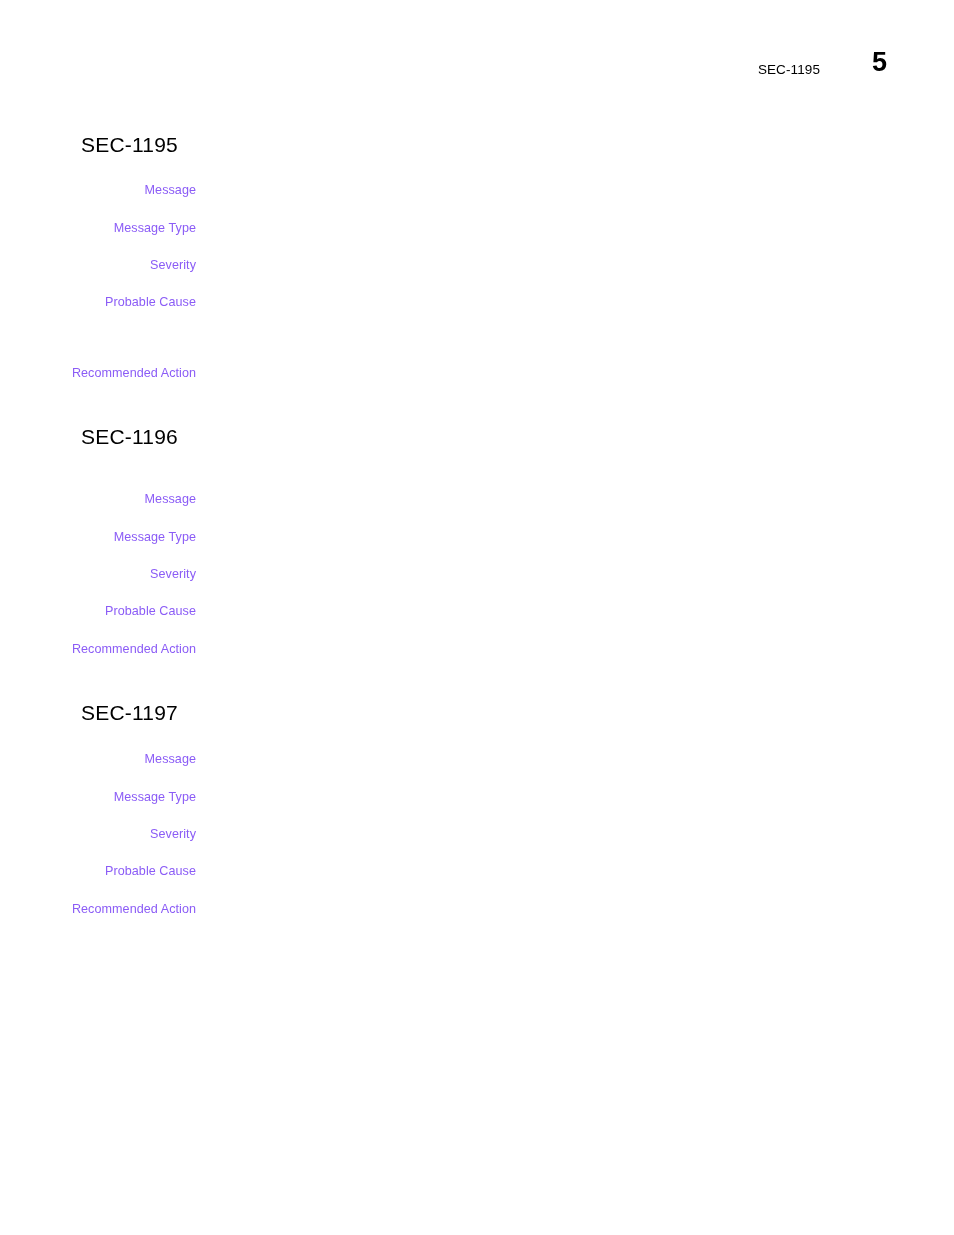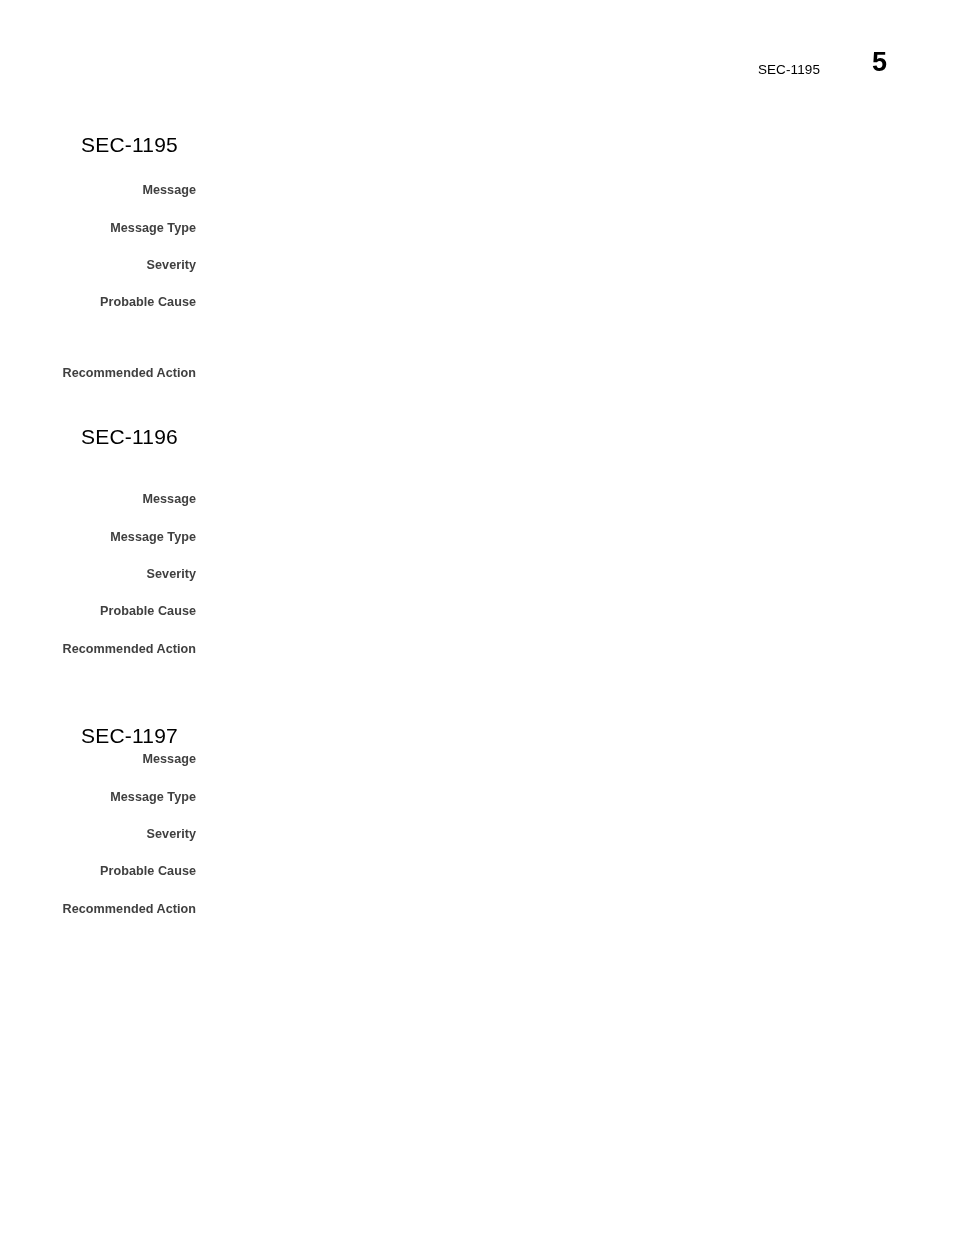--- a/index.html
+++ b/index.html
@@ -81,24 +81,24 @@
     left: 0;
     width: 954px;
   }
 
   .field-label {
     position: absolute;
     left: 0;
     width: 196px;
     text-align: right;
     font-size: 12.6px;
-    font-weight: bold;
+    font-weight: normal;
     line-height: 19px;
     letter-spacing: 0.05px;
-    color: #404040;
+    color: #8b5cf6;
   }
 
   .field-value {
     position: absolute;
     left: 212px;
     width: 672px;
     font-size: 12.6px;
     font-weight: normal;
     line-height: 19px;
     color: #000000;
@@ -159,21 +159,21 @@
           <div class="field-label">Probable Cause</div>
           <div class="field-value"></div>
         </div>
         <div class="field-row" style="top: 640px;">
           <div class="field-label">Recommended
 Action</div>
           <div class="field-value"></div>
         </div>
       </div>
       <div class="section">
-        <div class="section-heading" style="top: 725px;">SEC-1197</div>
+        <div class="section-heading" style="top: 702px;">SEC-1197</div>
         <div class="field-row" style="top: 750px;">
           <div class="field-label">Message</div>
           <div class="field-value"></div>
         </div>
         <div class="field-row" style="top: 788px;">
           <div class="field-label">Message Type</div>
           <div class="field-value"></div>
         </div>
         <div class="field-row" style="top: 825px;">
           <div class="field-label">Severity</div>

